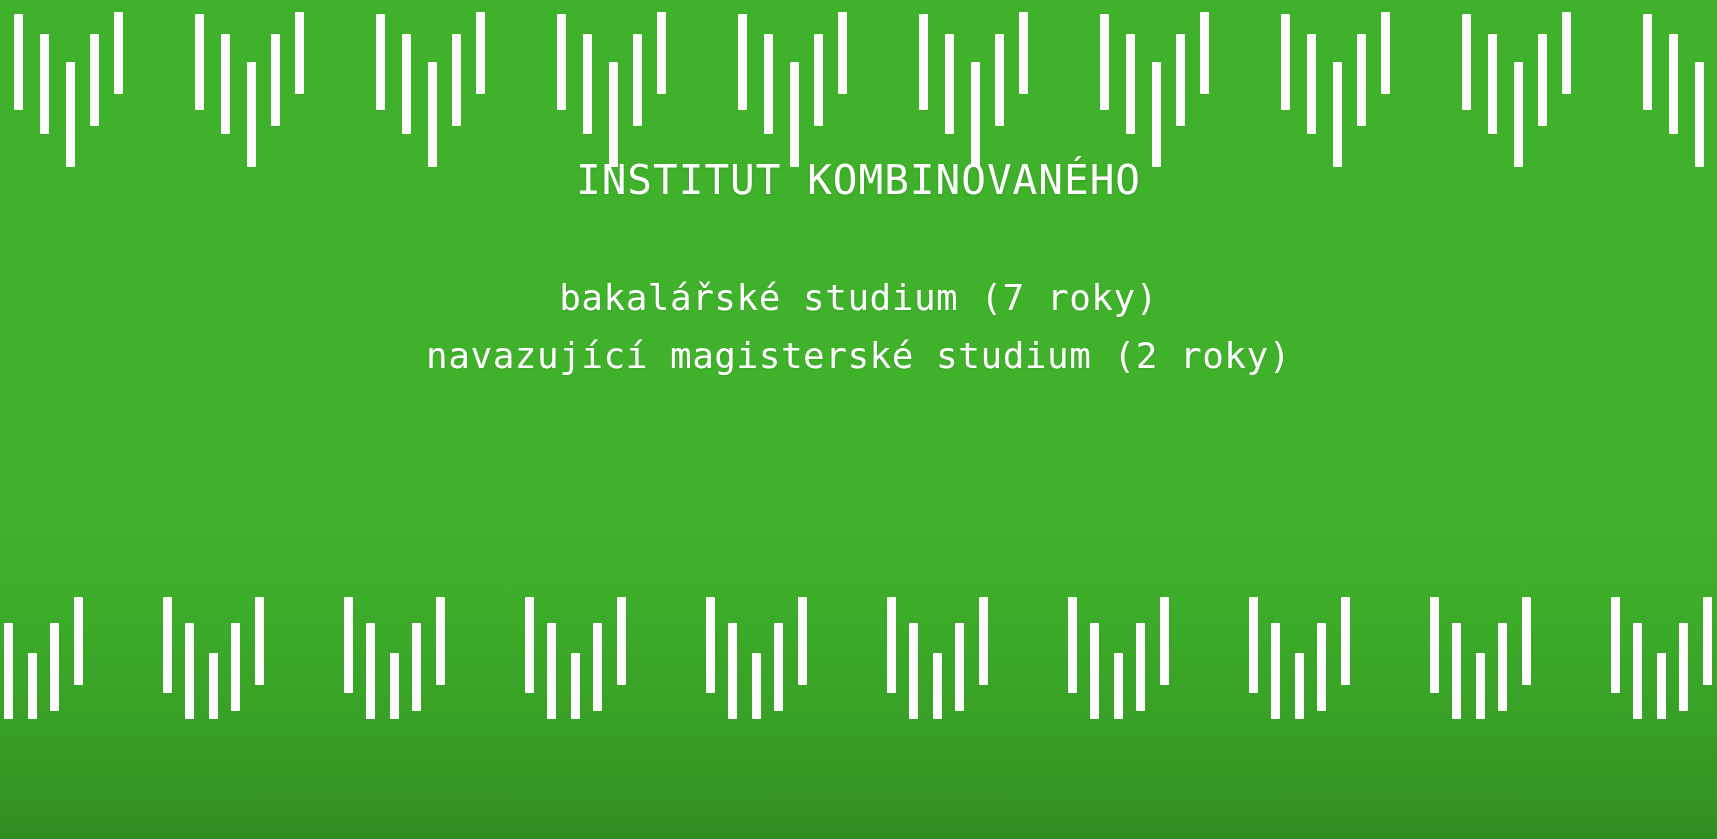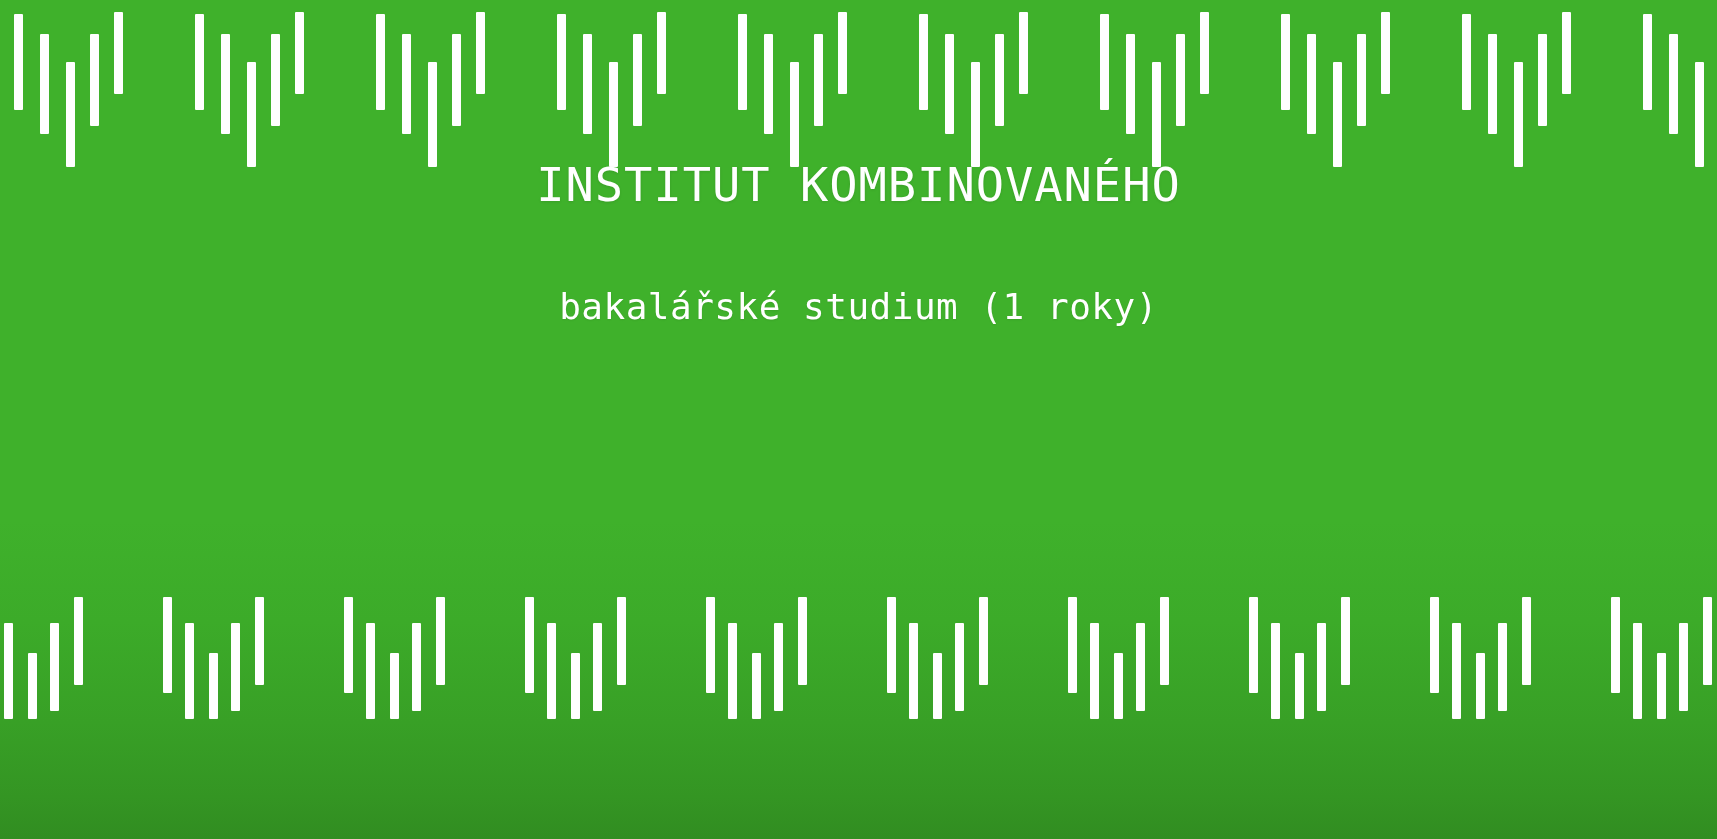--- a/index.html
+++ b/index.html
@@ -60,21 +60,21 @@
   #content {
     position: absolute;
     z-index: 2;
     left: 0;
     right: 0;
     top: 150px;
     text-align: center;
     color: #ffffff;
   }
   #title-block {
-    font-size: 47px;
+    font-size: 41px;
     line-height: 1.48;
     letter-spacing: 1px;
     font-weight: 400;
     text-shadow: 0 1px 3px rgba(0,0,0,0.10);
   }
   .title-line { display: block; white-space: pre; }
 
   #subtitle-block {
     margin-top: 58px;
     font-size: 36px;
@@ -235,17 +235,18 @@
       </div>
     </div>
 
   <div id="content">
 
     <div id="title-block">
       <span class="title-line">INSTITUT KOMBINOVANÉHO</span>
     </div>
 
     <div id="subtitle-block">
-      <span class="subtitle-line">bakalářské studium (1 roky)</span>
+      <span class="subtitle-line">bakalářské studium (7 roky)</span>
+      <span class="subtitle-line">navazující magisterské studium (2 roky)</span>
     </div>
 
   </div>
 </div>
 
 </body></html>

